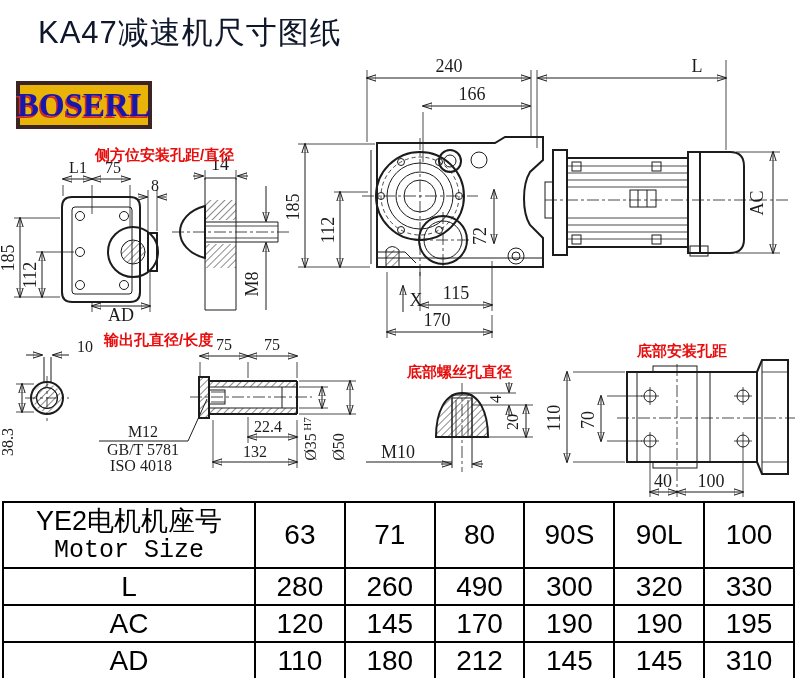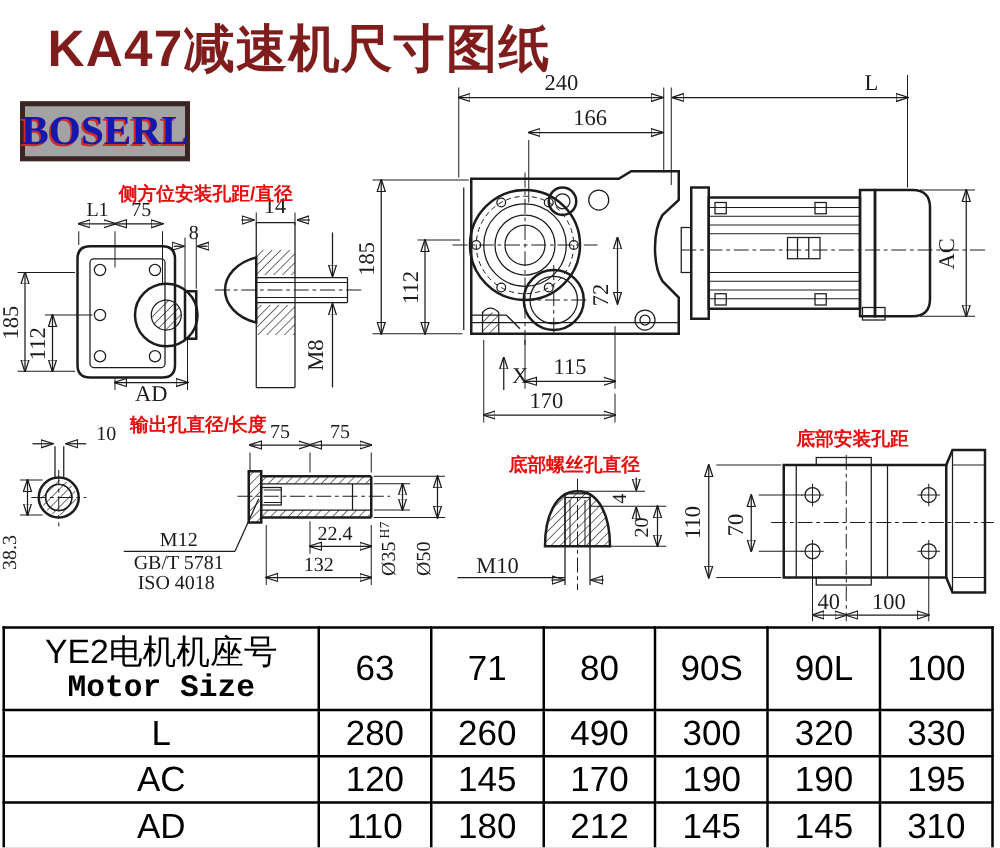--- a/index.html
+++ b/index.html
@@ -1,21 +1,21 @@
 <!DOCTYPE html>
 <html><head>
 <meta charset="utf-8">
 <style>
   html,body{margin:0;padding:0;background:#ffffff;}
   .page{position:relative;width:800px;height:678px;background:#fff;overflow:hidden;
         font-family:"Liberation Sans",sans-serif;color:#111;}
-  .title{position:absolute;left:38px;top:12px;font-size:41px;font-weight:bold;
-         letter-spacing:1px;color:#7f1d1d;}
+  .title{position:absolute;left:38px;top:12px;font-size:31px;font-weight:normal;
+         letter-spacing:1px;color:#0f172a;}
   .logo{position:absolute;left:16px;top:81px;width:128px;height:40px;
-        border:4px solid #3b2522;background:#a3a3a3;display:flex;align-items:center;justify-content:center;}
+        border:4px solid #3b2522;background:#eab308;display:flex;align-items:center;justify-content:center;}
   .logo span{font-family:"Liberation Serif",serif;font-weight:bold;font-size:33px;
         color:#1717ad;letter-spacing:0px;line-height:1;
         text-shadow:-1.5px 1.5px 0 #cf2a2a;}
   svg{position:absolute;left:0;top:0;}
   svg line,svg path,svg rect,svg circle,svg polyline{stroke:#1c1c1c;fill:none;}
   .sw2{stroke-width:2;}
   .sw1{stroke-width:1;}
   .thin{stroke-width:0.8;}
   .dim{stroke-width:1;marker-start:url(#ar);marker-end:url(#ar);}
   .dime{stroke-width:1;marker-end:url(#ar);}
@@ -27,21 +27,21 @@
   text.xs{font-size:11px;}
   .an{fill:#e80d0d;font-family:"Liberation Sans",sans-serif;font-weight:bold;
       font-size:15px;text-anchor:start;}
   
   .tbl{position:absolute;left:2px;top:501px;width:793px;border-collapse:collapse;
        table-layout:fixed;text-align:center;}
   .tbl td,.tbl th{border:2.5px solid #000;padding:0;font-weight:normal;color:#000;}
   .tbl .h{height:66px;border-radius:29px;}
   .tbl .r{height:37px;font-size:28px;}
   .hcn{font-size:27px;line-height:1.15;}
-  .hen{font-family:"Liberation Mono",monospace;font-size:25px;line-height:1.1;font-weight:bold;}
+  .hen{font-family:"Liberation Mono",monospace;font-size:25px;line-height:1.1;}
   .val{font-size:28px;}
 </style>
 </head>
 <body>
 
 <div class="page">
   <div class="title">KA47减速机尺寸图纸</div>
   <div class="logo">
     <span>BOSERL</span>
   </div>

